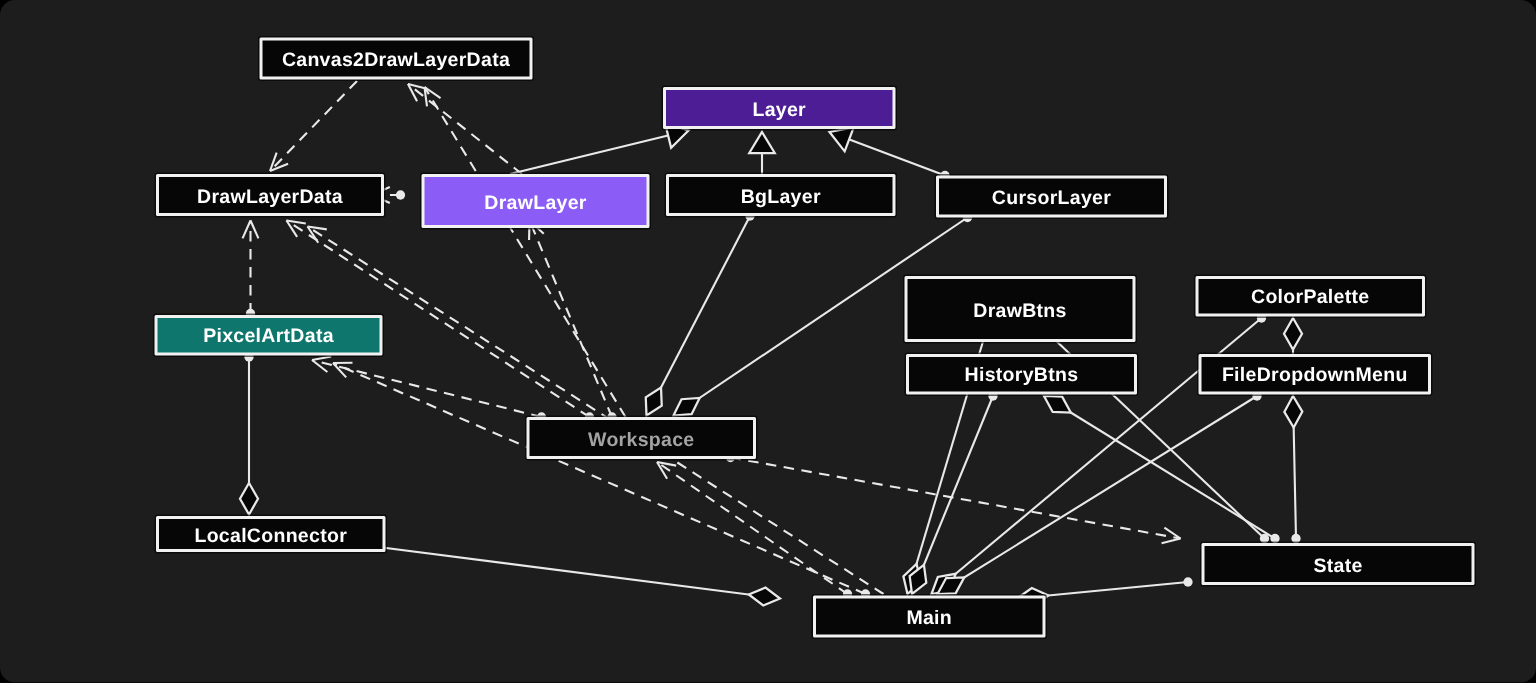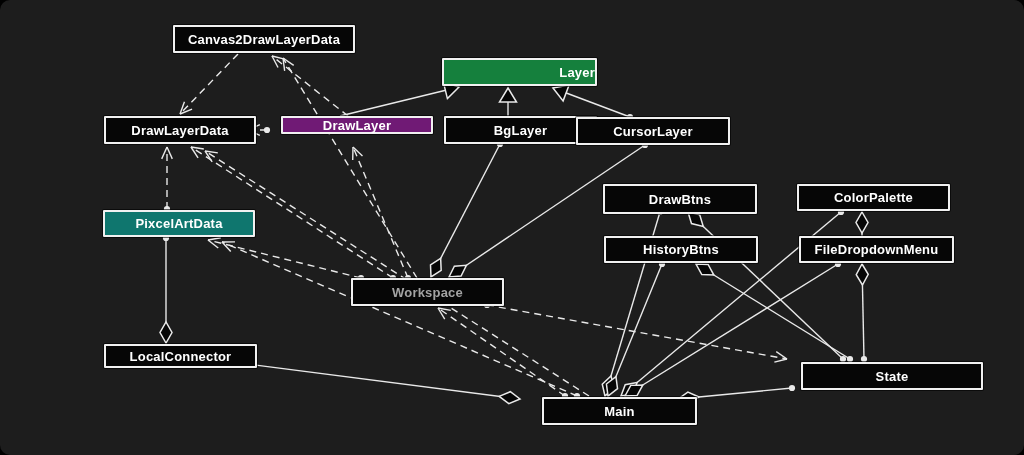--- a/index.html
+++ b/index.html
@@ -120,36 +120,36 @@
       <polygon points="688,212 699.747431761877,214.87190650962805 703.237254586535,226.4508156401332 691.4898228246581,223.57890913050517" fill="#060606" stroke="#e9e9e9" stroke-width="1.5"></polygon>
       <circle cx="850" cy="359" r="3.1" fill="#e9e9e9"></circle>
       <polygon points="696,264 708.0865628057832,264.4062013562986 713.8728596771389,275.025465385248 701.7862968713557,274.61926402894943" fill="#060606" stroke="#e9e9e9" stroke-width="1.5"></polygon>
       <circle cx="864" cy="359" r="3.1" fill="#e9e9e9"></circle>
       <polygon points="862,264 868.219674463057,274.3713860970266 862.4420073222477,284.9953478067661 856.2223328591907,274.6239617097396" fill="#060606" stroke="#e9e9e9" stroke-width="1.5"></polygon>
     </svg>
   <div id="nodes">
       <div class="node" style="left: 161px; top: 25px; width: 182px; height: 28px; background: rgb(6, 6, 6); border-color: rgb(241, 241, 241); color: rgb(255, 255, 255);">
         <span>Canvas2DrawLayerData</span>
       </div>
-      <div class="node" style="left: 430px; top: 58px; width: 155px; height: 28px; background: #15803d; border-color: rgb(241, 241, 241); color: rgb(255, 255, 255); justify-content: flex-end;">
+      <div class="node" style="left: 430px; top: 58px; width: 155px; height: 28px; background: #4c1d95; border-color: rgb(241, 241, 241); color: rgb(255, 255, 255);">
         <span>Layer</span>
       </div>
       <div class="node" style="left: 92px; top: 116px; width: 152px; height: 28px; background: rgb(6, 6, 6); border-color: rgb(241, 241, 241); color: rgb(255, 255, 255);">
         <span>DrawLayerData</span>
       </div>
-      <div class="node" style="left: 269px; top: 116px; width: 152px; height: 18px; background: #701a75; border-color: rgb(241, 241, 241); color: rgb(255, 255, 255);">
+      <div class="node" style="left: 269px; top: 116px; width: 152px; height: 36px; background: #8b5cf6; border-color: rgb(241, 241, 241); color: rgb(255, 255, 255);">
         <span>DrawLayer</span>
       </div>
       <div class="node" style="left: 432px; top: 116px; width: 153px; height: 28px; background: rgb(6, 6, 6); border-color: rgb(241, 241, 241); color: rgb(255, 255, 255);">
         <span>BgLayer</span>
       </div>
-      <div class="node" style="left: 564px; top: 117px; width: 154px; height: 28px; background: rgb(6, 6, 6); border-color: rgb(241, 241, 241); color: rgb(255, 255, 255);">
+      <div class="node" style="left: 612px; top: 117px; width: 154px; height: 28px; background: rgb(6, 6, 6); border-color: rgb(241, 241, 241); color: rgb(255, 255, 255);">
         <span>CursorLayer</span>
       </div>
-      <div class="node" style="left: 591px; top: 184px; width: 154px; height: 30px; background: rgb(6, 6, 6); border-color: rgb(241, 241, 241); color: rgb(255, 255, 255);">
+      <div class="node" style="left: 591px; top: 184px; width: 154px; height: 44px; background: rgb(6, 6, 6); border-color: rgb(241, 241, 241); color: rgb(255, 255, 255);">
         <span>DrawBtns</span>
       </div>
       <div class="node" style="left: 785px; top: 184px; width: 153px; height: 27px; background: rgb(6, 6, 6); border-color: rgb(241, 241, 241); color: rgb(255, 255, 255);">
         <span>ColorPalette</span>
       </div>
       <div class="node" style="left: 91px; top: 210px; width: 152px; height: 27px; background: #0f766e; border-color: rgb(241, 241, 241); color: rgb(255, 255, 255);">
         <span>PixcelArtData</span>
       </div>
       <div class="node" style="left: 592px; top: 236px; width: 154px; height: 27px; background: rgb(6, 6, 6); border-color: rgb(241, 241, 241); color: rgb(255, 255, 255);">
         <span>HistoryBtns</span>

